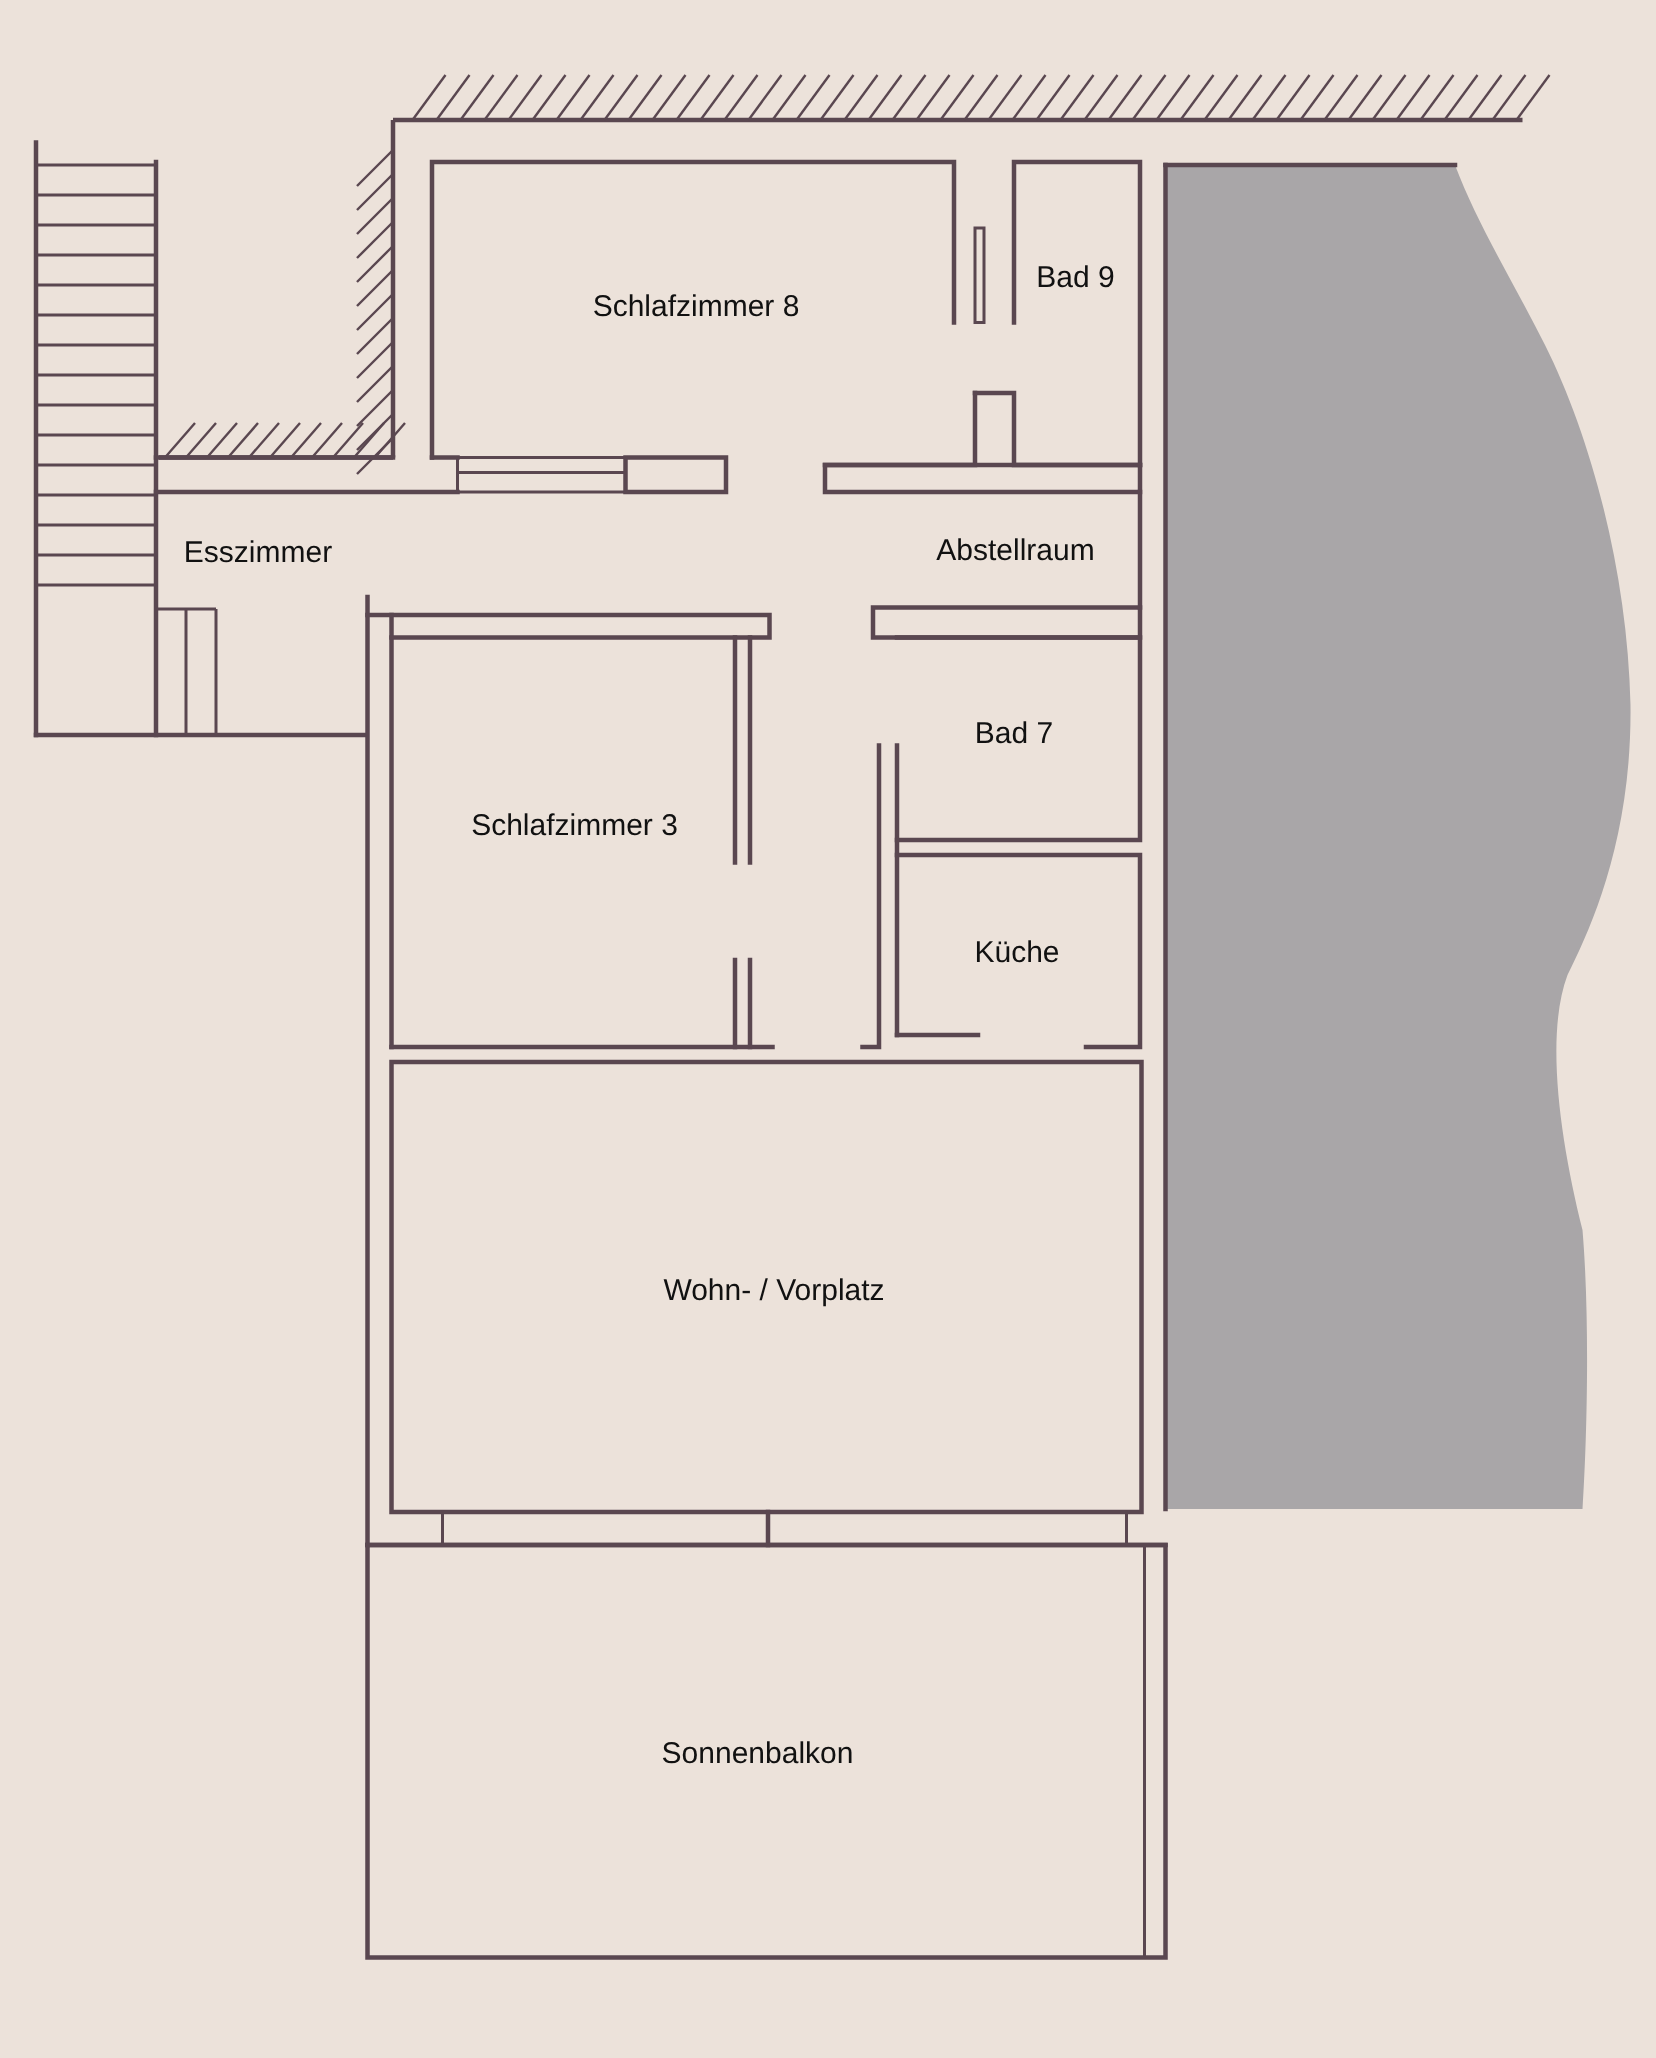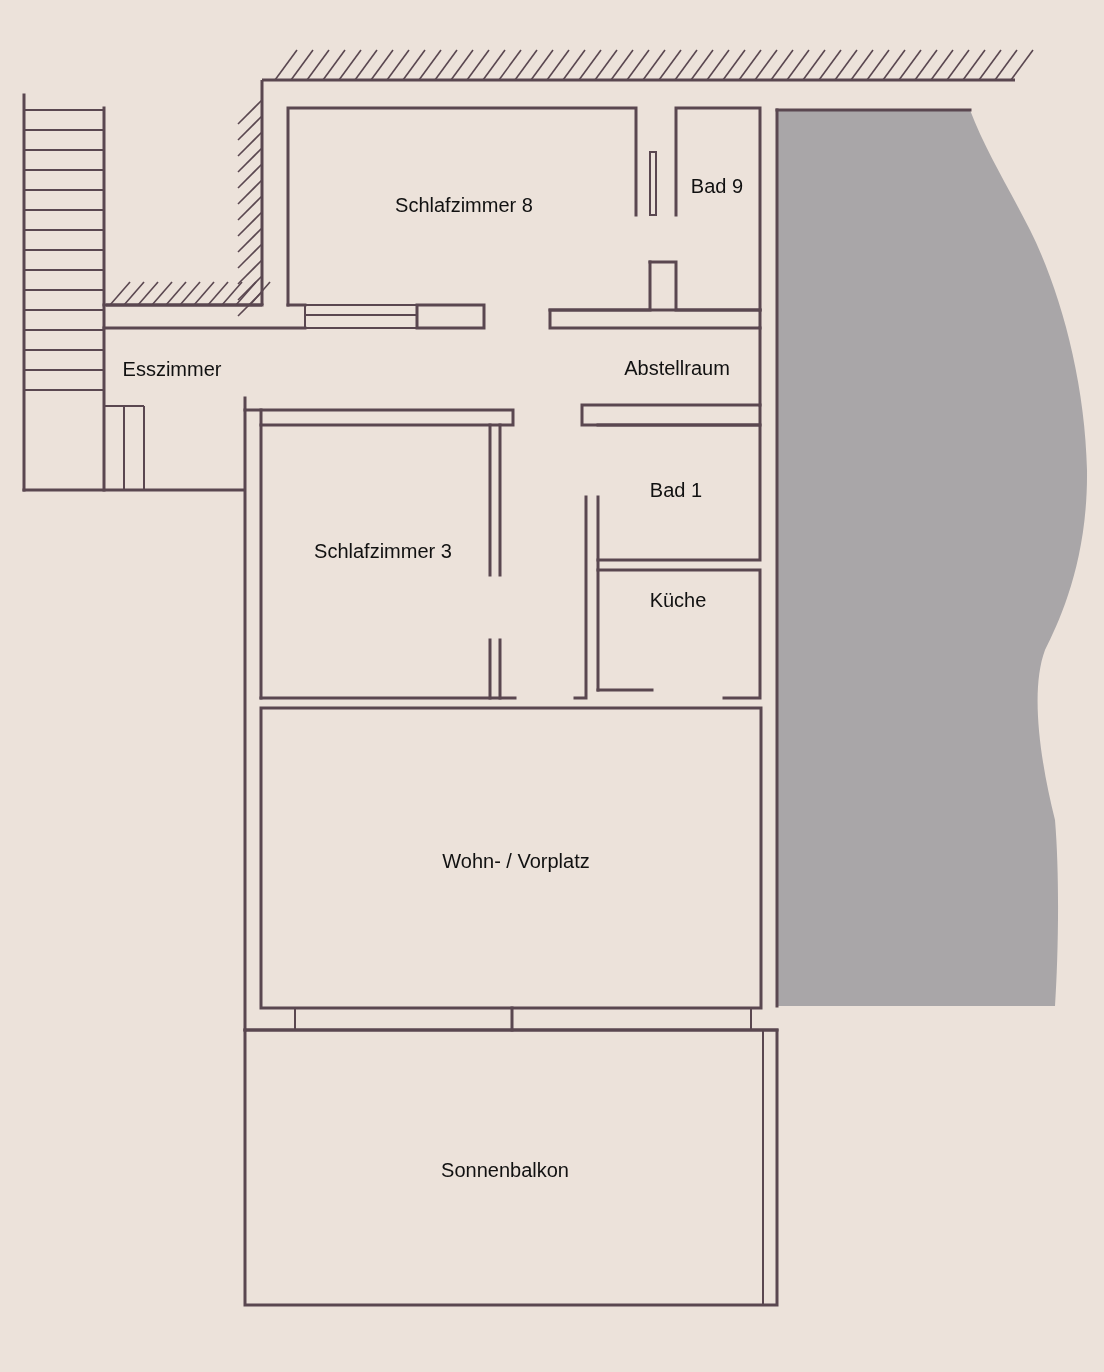--- a/index.html
+++ b/index.html
@@ -166,18 +166,18 @@
     <rect x="245" y="1030" width="532" height="275"></rect>
     <line x1="763" y1="1030" x2="763" y2="1305" class="thin"></line>
   </g>
 </svg>
 
 <div>
   <span class="label" style="left:464px;top:205px">Schlafzimmer 8</span>
   <span class="label" style="left:717px;top:186px">Bad 9</span>
   <span class="label" style="left:172px;top:369px">Esszimmer</span>
   <span class="label" style="left:677px;top:368px">Abstellraum</span>
-  <span class="label" style="left:676px;top:490px">Bad 1</span>
+  <span class="label" style="left:676px;top:490px">Bad 7</span>
   <span class="label" style="left:383px;top:551px">Schlafzimmer 3</span>
-  <span class="label" style="left:678px;top:600px">Küche</span>
+  <span class="label" style="left:678px;top:636px">Küche</span>
   <span class="label" style="left:516px;top:861px">Wohn- / Vorplatz</span>
   <span class="label" style="left:505px;top:1170px">Sonnenbalkon</span>
 </div>
 
 </body></html>

